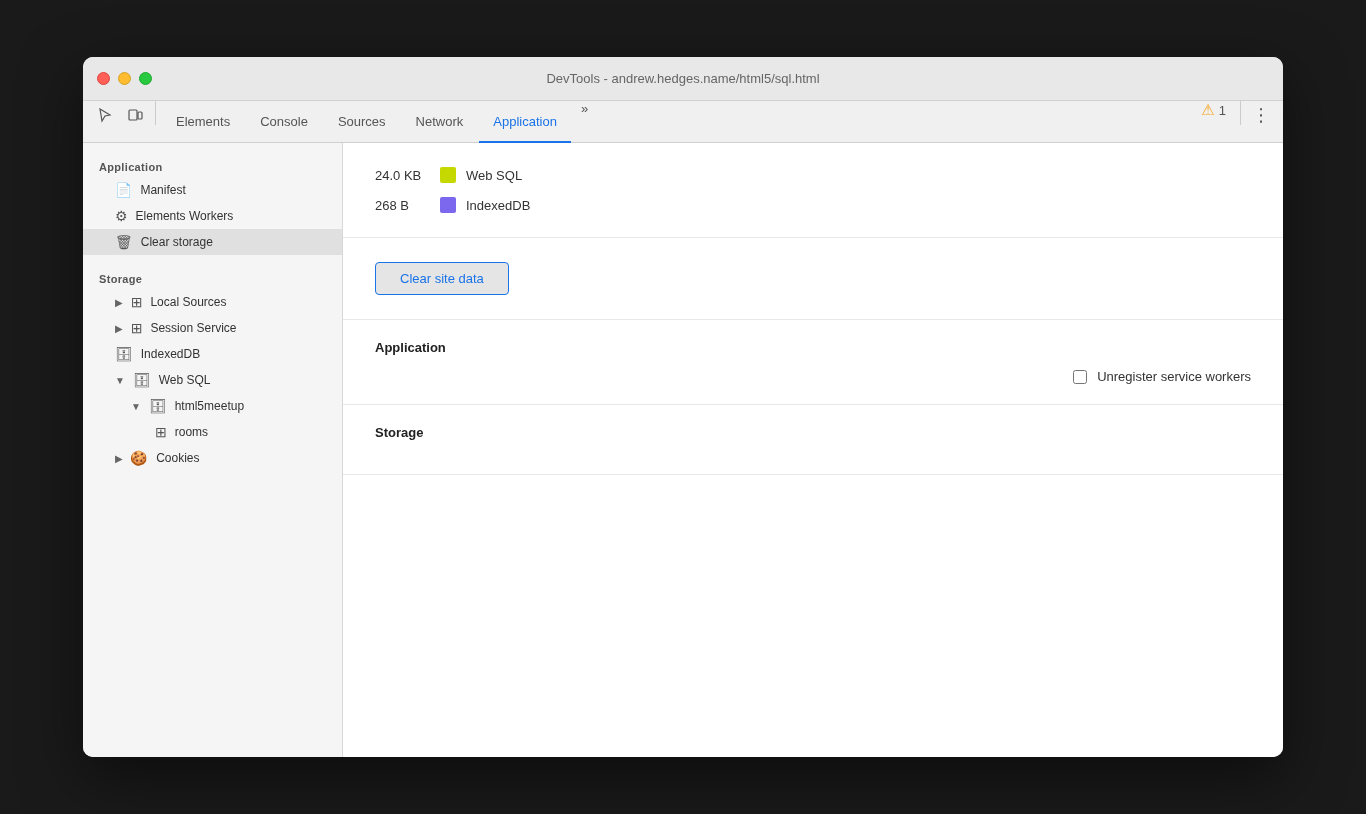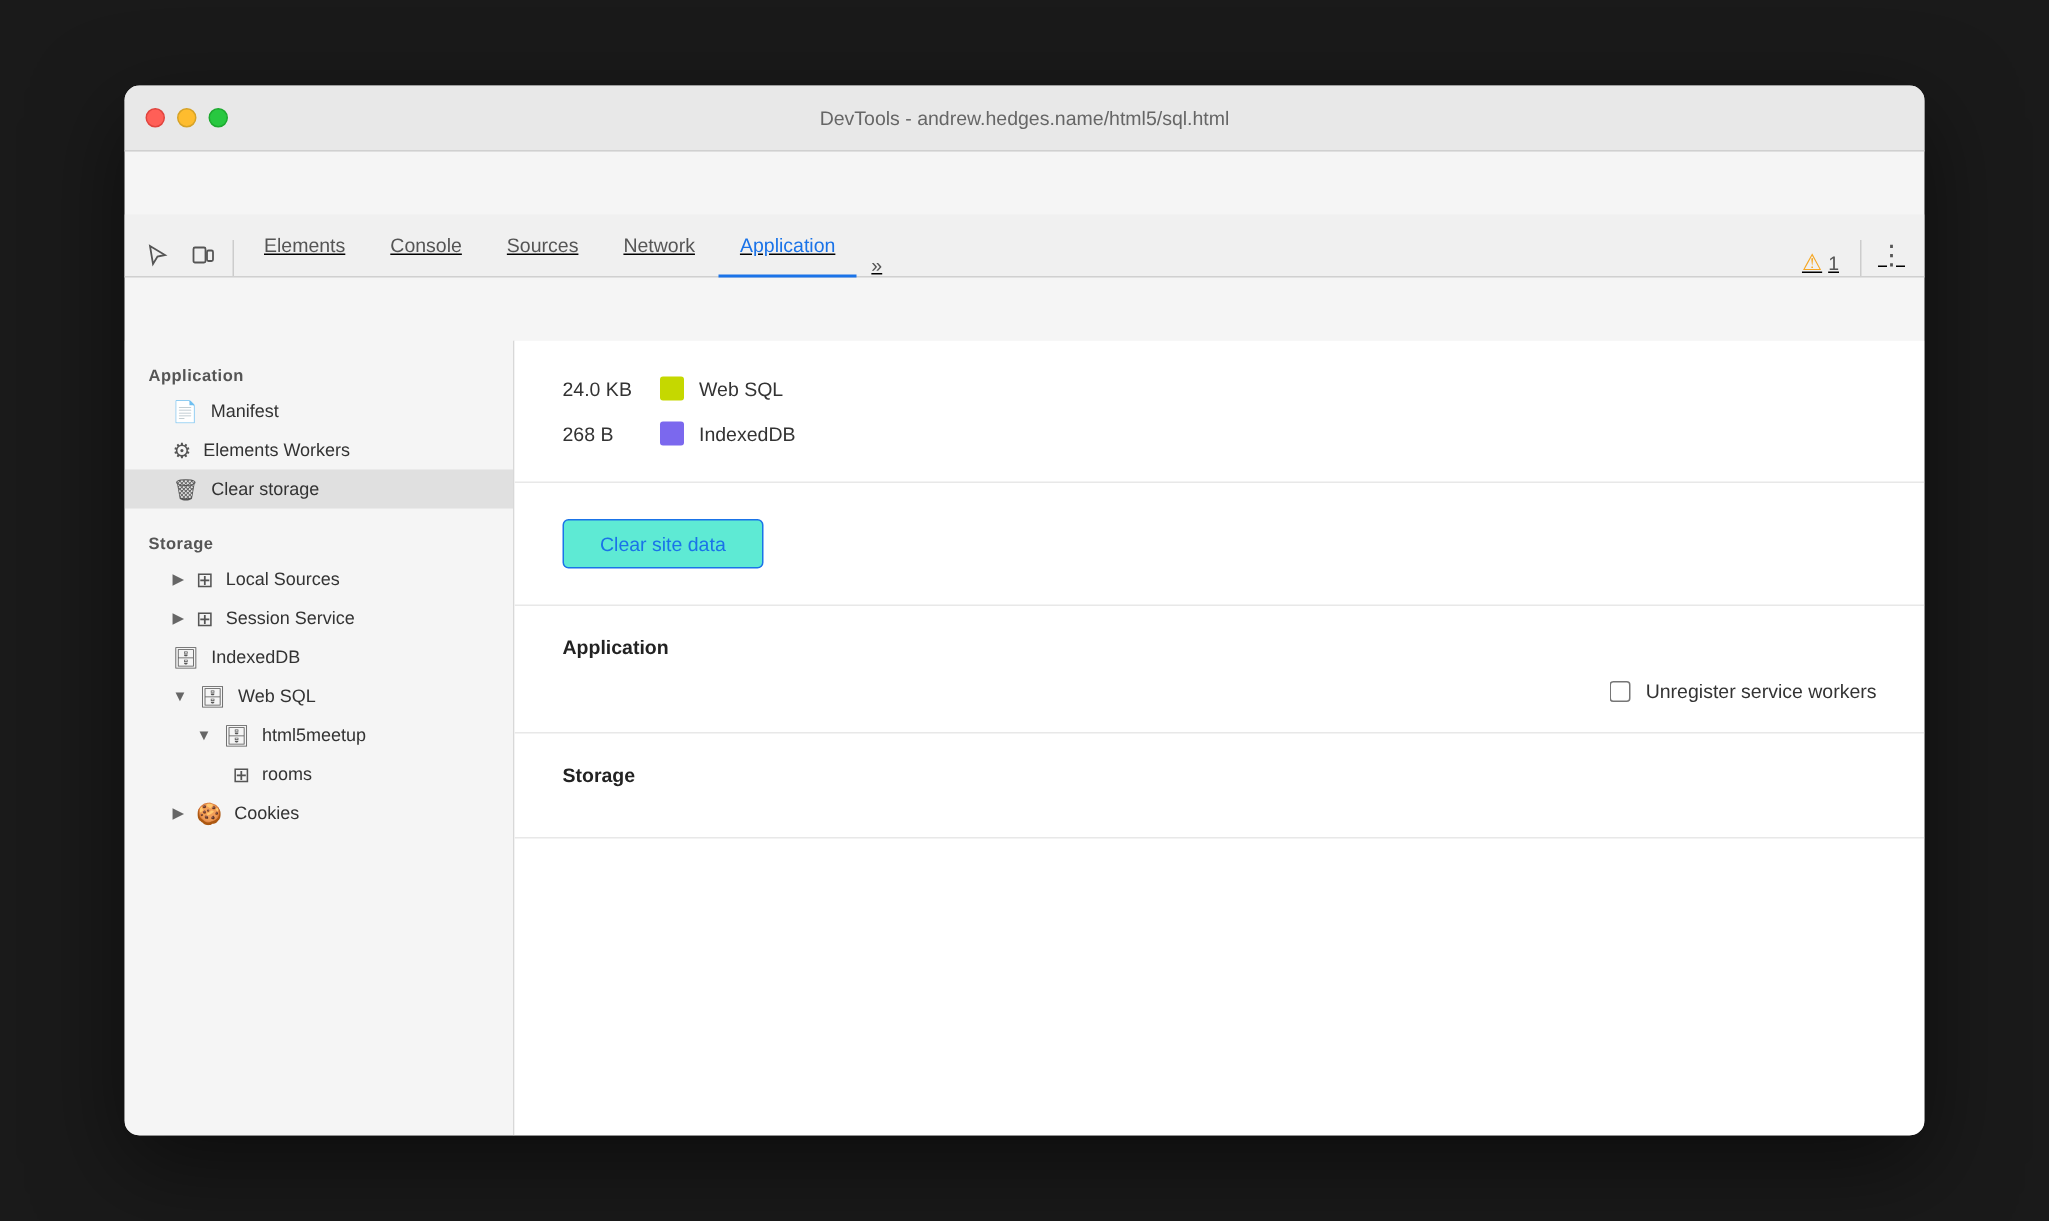--- a/index.html
+++ b/index.html
@@ -13,21 +13,20 @@
     }
     .window {
       width: 1200px;
       height: 700px;
       background: #f5f5f5;
       border-radius: 10px;
       box-shadow: 0 20px 60px rgba(0,0,0,0.5);
       overflow: hidden;
       display: flex;
       flex-direction: column;
-      gap: 42px;
     }
     
     .titlebar {
       background: #e8e8e8;
       height: 44px;
       display: flex;
       align-items: center;
       padding: 0 14px;
       border-bottom: 1px solid #d0d0d0;
       flex-shrink: 0;
@@ -50,26 +49,25 @@
       left: 50%;
       transform: translateX(-50%);
       font-size: 13px;
       color: #666;
     }
     
     .toolbar {
       background: #f0f0f0;
       height: 42px;
       display: flex;
-      align-items: flex-end;
+      align-items: flex-start;
       padding: 0 8px;
       border-bottom: 1px solid #d0d0d0;
       flex-shrink: 0;
       gap: 2px;
-      text-decoration: underline;
     }
     .toolbar-icon-btn {
       width: 28px;
       height: 28px;
       display: flex;
       align-items: center;
       justify-content: center;
       border-radius: 4px;
       cursor: pointer;
       color: #555;
@@ -221,21 +219,21 @@
       border-radius: 2px;
       flex-shrink: 0;
     }
     
     .clear-area {
       padding: 24px 32px;
       border-bottom: 1px solid #e8e8e8;
     }
     .clear-btn {
       border: 1px solid #1a73e8;
-      background: #5eead4;
+      background: #e5e5e5;
       color: #1a73e8;
       padding: 8px 24px;
       font-size: 13px;
       border-radius: 4px;
       cursor: pointer;
     }
     
     .content-section {
       padding: 20px 32px;
       border-bottom: 1px solid #e8e8e8;

